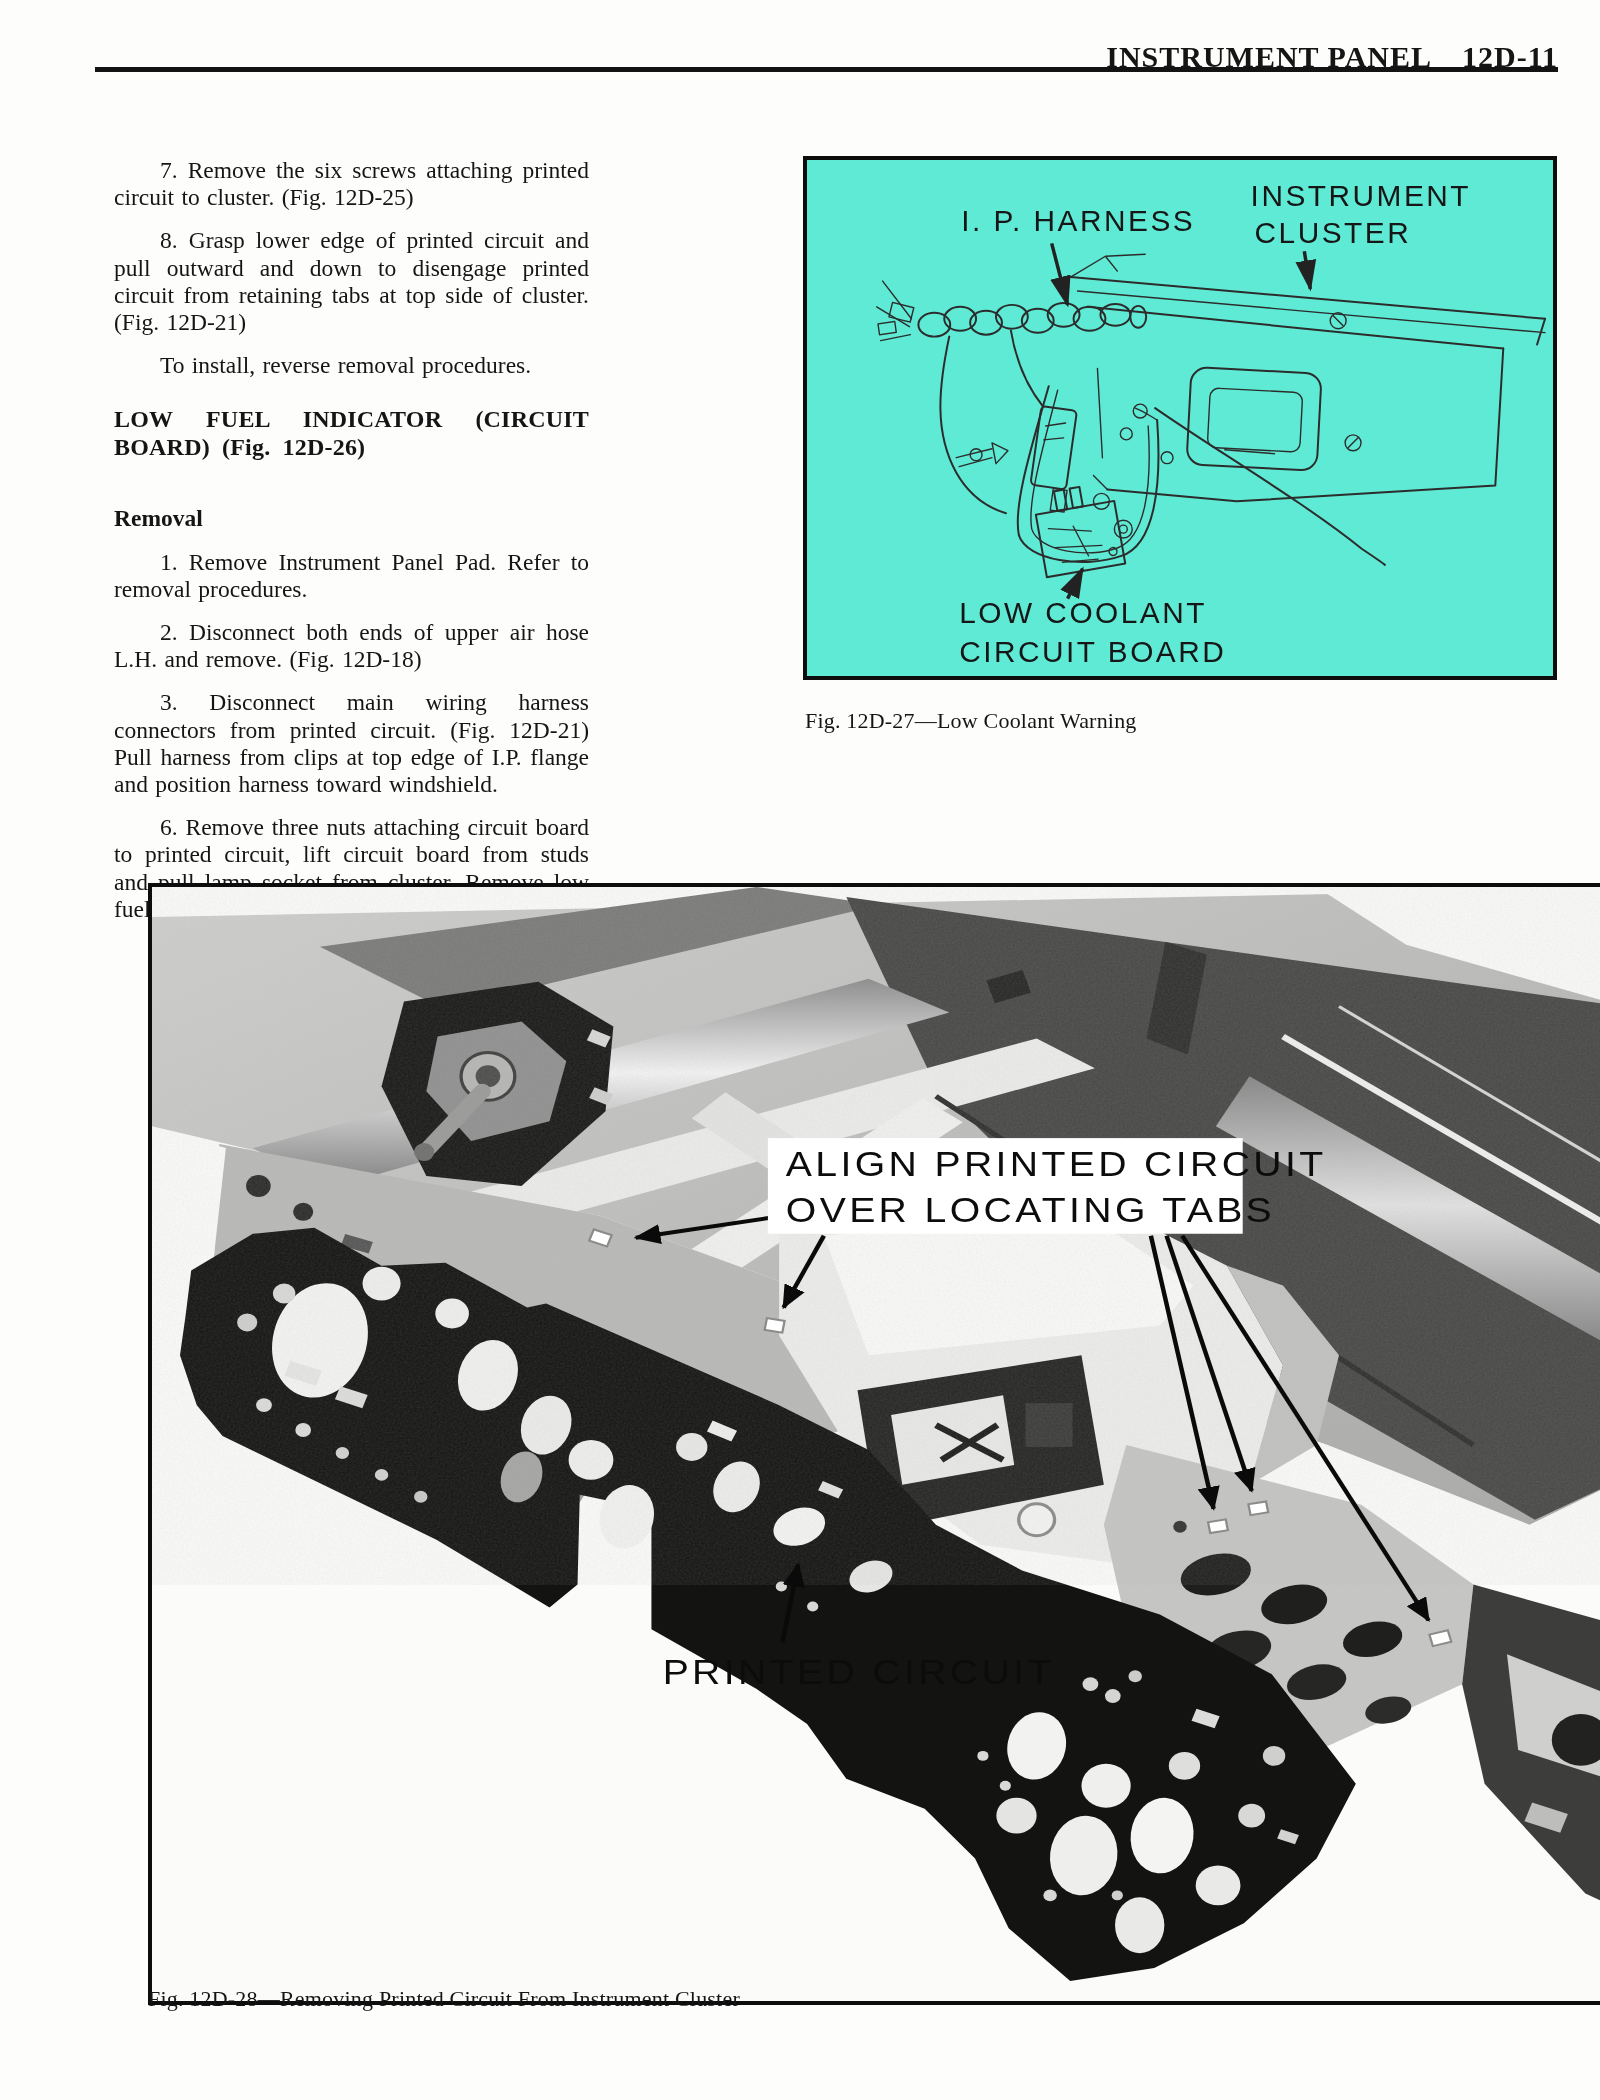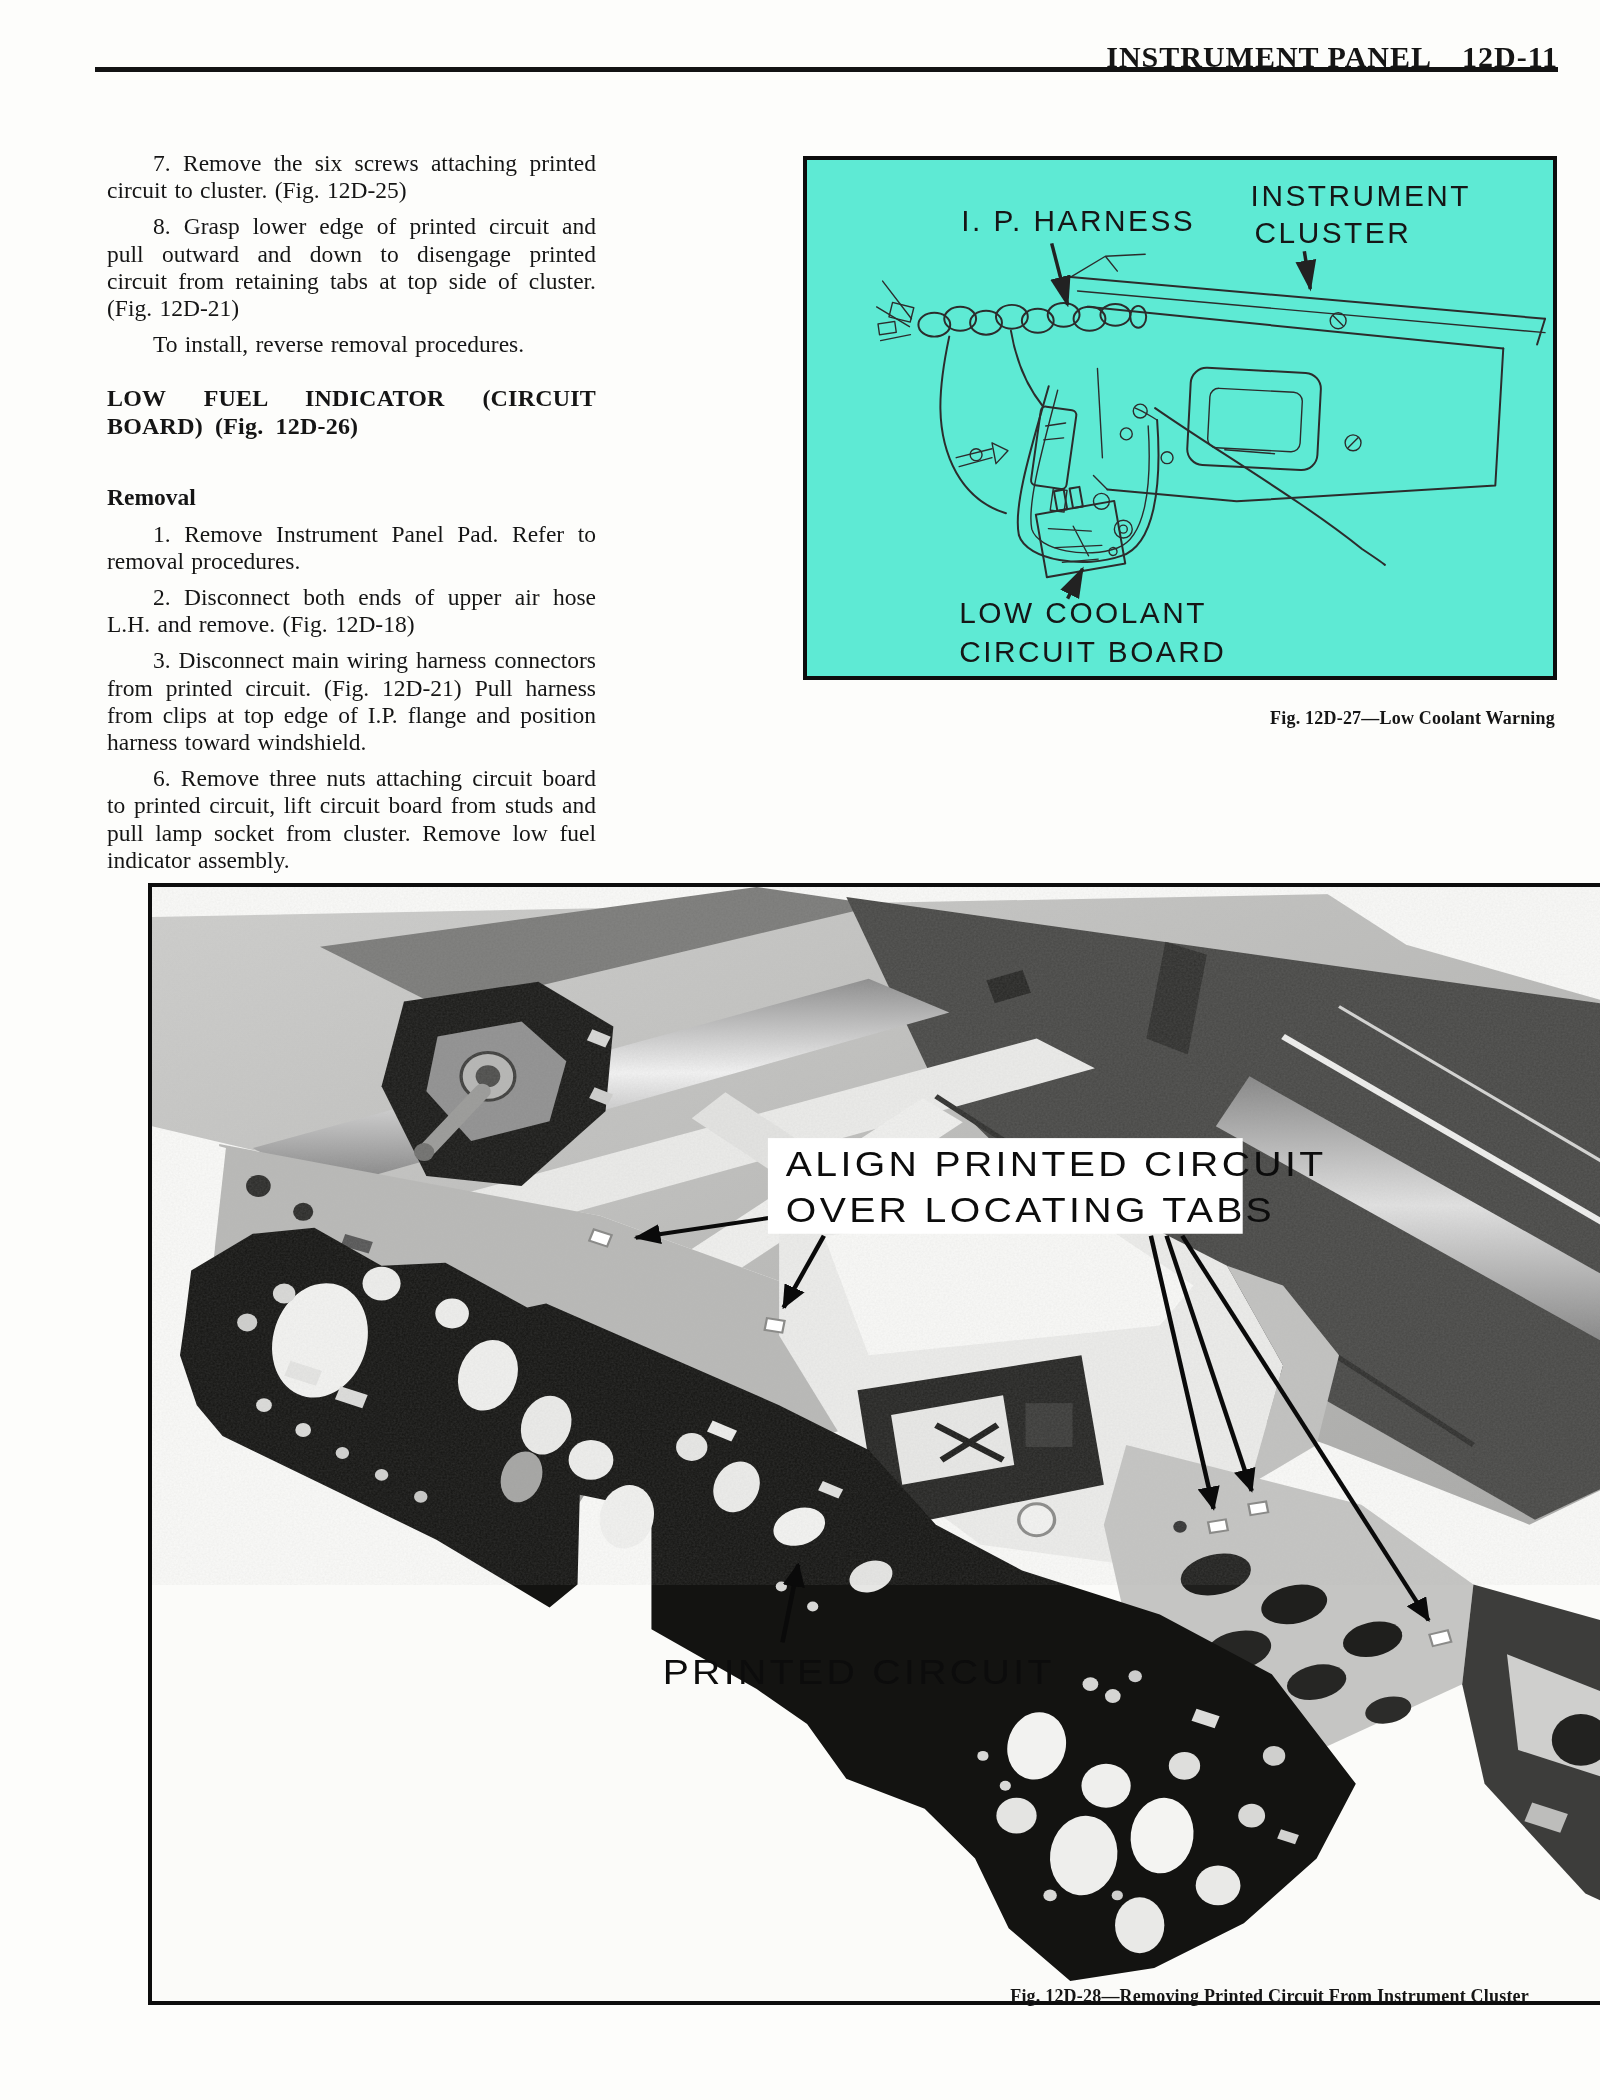--- a/index.html
+++ b/index.html
@@ -4,28 +4,28 @@
 <style>
   html,body{margin:0;padding:0;background:#e8e8e6;}
   .page{position:relative;width:1600px;height:2100px;background:#fdfdfb;margin:0 auto;overflow:hidden;
         font-family:"Liberation Serif", serif;color:#151515;}
   .hdr{position:absolute;left:700px;top:40px;width:858px;text-align:right;
        font-weight:bold;font-size:30px;letter-spacing:1px;white-space:nowrap;}
   .hdr .pgnum{margin-left:30px;}
   .rule{position:absolute;left:95px;top:67px;width:1463px;height:5px;background:#131313;}
   .col{position:absolute;left:98px;top:141px;width:507px;
        font-size:23.5px;line-height:27.2px;text-align:justify;word-spacing:1.5px;}
-  .col p{margin:9px;text-indent:46px;}
+  .col p{margin:16px;text-indent:46px;}
   .col .h1{font-weight:bold;font-size:24px;line-height:28px;text-indent:0;
            margin-top:26px;margin-bottom:44px;word-spacing:6px;letter-spacing:0.2px;}
   .col .h2{font-weight:bold;text-indent:0;margin-bottom:0;}
   .figbox{position:absolute;border:4px solid #0d0d0d;background:#5eead4;box-sizing:border-box;}
   #fig27{left:803px;top:156px;width:754px;height:524px;}
   #fig28{left:148px;top:883px;width:1550px;height:1122px;}
-  .cap{position:absolute;font-weight:bold;font-size:18px;text-align:right;letter-spacing:0.2px;}
+  .cap{position:absolute;font-weight:normal;font-size:22px;text-align:left;letter-spacing:0.2px;}
   #cap27{left:805px;top:708px;width:750px;}
   #cap28{left:148px;top:1986px;width:1381px;}
   svg{display:block;width:100%;height:100%;}
   .ln{fill:none;stroke:#2c2c2c;stroke-width:2;stroke-linecap:round;stroke-linejoin:round;}
   .ln2{fill:none;stroke:#2c2c2c;stroke-width:1.4;stroke-linecap:round;stroke-linejoin:round;}
   .lbl27{font-family:"Liberation Sans",sans-serif;font-size:30px;letter-spacing:2.5px;fill:#161616;}
   .lblPhoto{font-family:"Liberation Sans",sans-serif;font-size:35px;letter-spacing:3px;fill:#0c0c0c;}
 </style>
 </head>
 <body>

